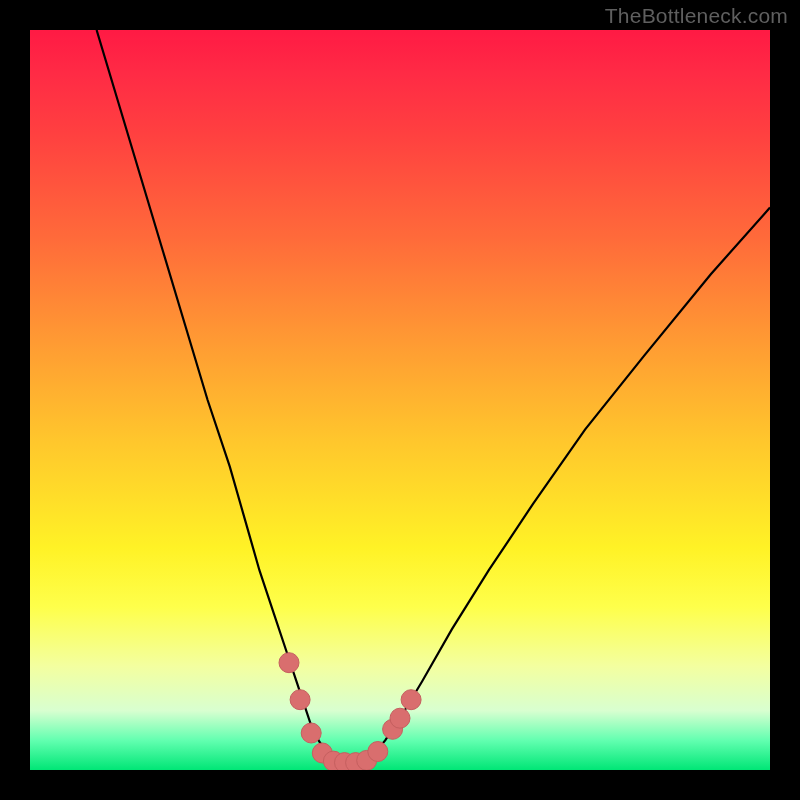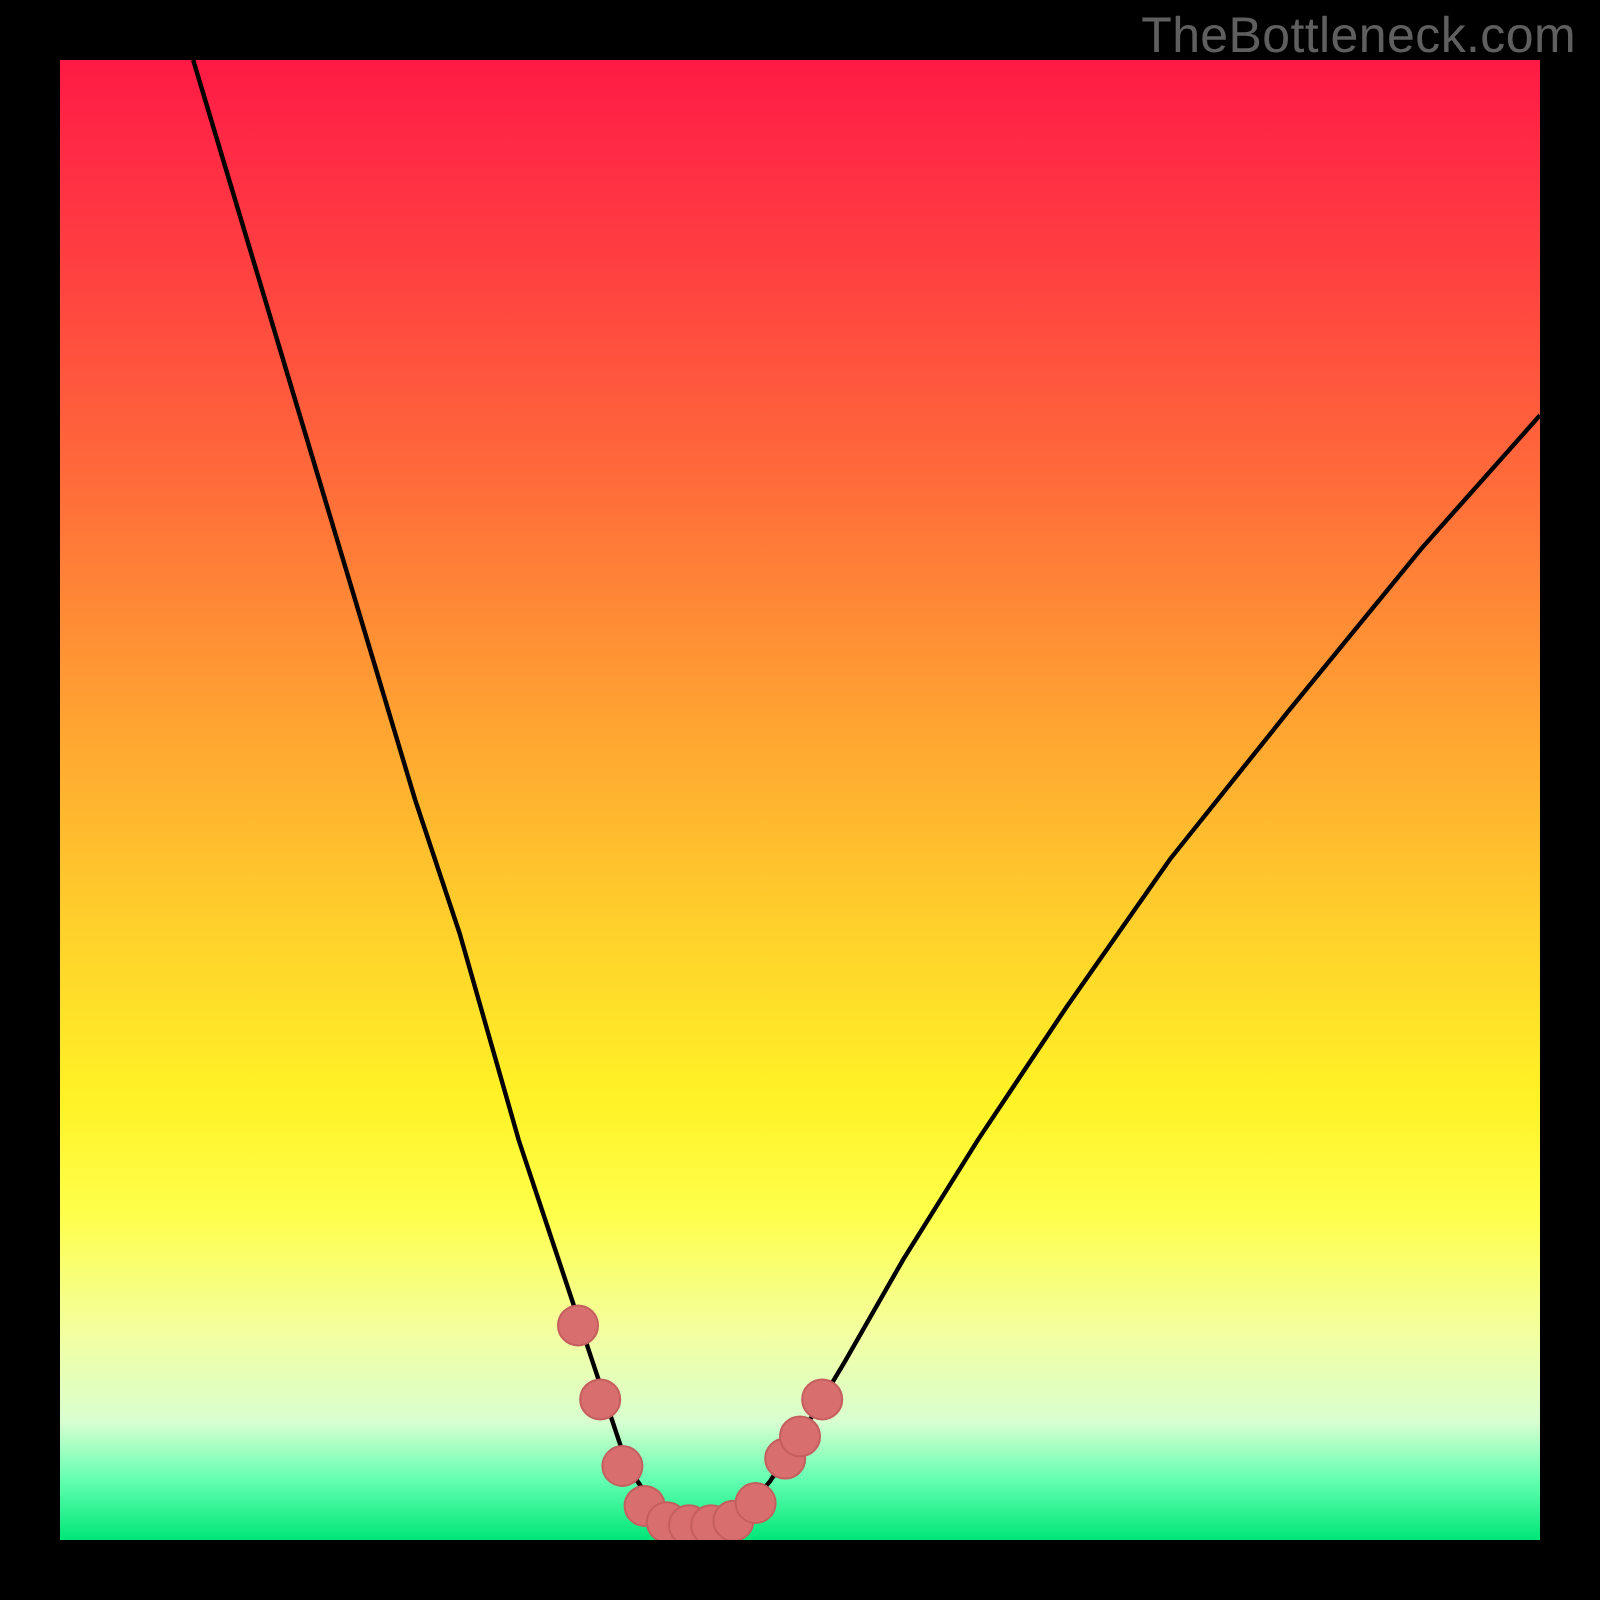--- a/index.html
+++ b/index.html
@@ -48,21 +48,21 @@
     position: absolute;
     inset: 0;
     width: 740px;
     height: 740px;
   }
   .watermark {
     position: absolute;
     top: 4px;
     right: 12px;
     color: #5f5f5f;
-    font-size: 25px;
+    font-size: 21px;
     letter-spacing: 0.2px;
     font-weight: 400;
     user-select: none;
   }
 </style>
 </head>
 <body>
 
 <div class="frame">
 

